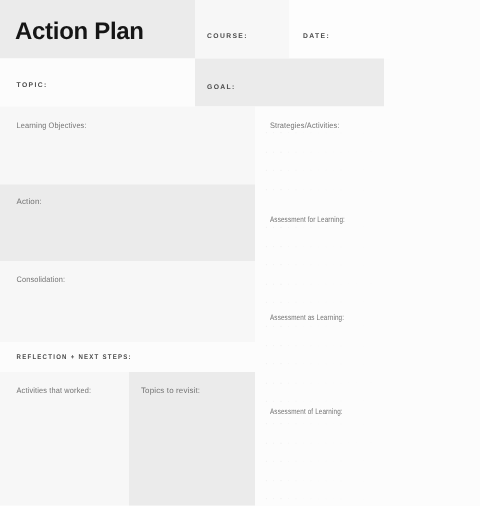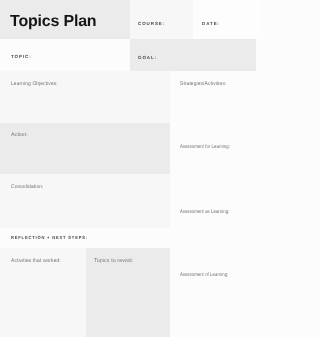--- a/index.html
+++ b/index.html
@@ -54,21 +54,21 @@
   <div class="dot" style="left:177px;top:229.5px;width:74px"></div>
   <div class="dot" style="left:177px;top:242px;width:74px"></div>
   <div class="dot" style="left:177px;top:254.5px;width:74px"></div>
   <div class="dot" style="left:177px;top:267px;width:74px"></div>
   <div class="dot" style="left:177px;top:282px;width:74px"></div>
   <div class="dot" style="left:177px;top:294.5px;width:74px"></div>
   <div class="dot" style="left:177px;top:307px;width:74px"></div>
   <div class="dot" style="left:177px;top:319.5px;width:74px"></div>
   <div class="dot" style="left:177px;top:332px;width:74px"></div>
 
-  <div class="title">Topics Plan</div>
+  <div class="title">Action Plan</div>
 
   <div class="cap" style="left:11px;top:54px">TOPIC:</div>
   <div class="cap" style="left:138px;top:21px">COURSE:</div>
   <div class="cap" style="left:202px;top:21px">DATE:</div>
   <div class="cap" style="left:138px;top:55px">GOAL:</div>
 
   <div class="fld sq2" style="left:11px;top:81px">Learning Objectives:</div>
   <div class="fld" style="left:11px;top:132px">Action:</div>
   <div class="fld sq2" style="left:11px;top:184px">Consolidation:</div>
 

